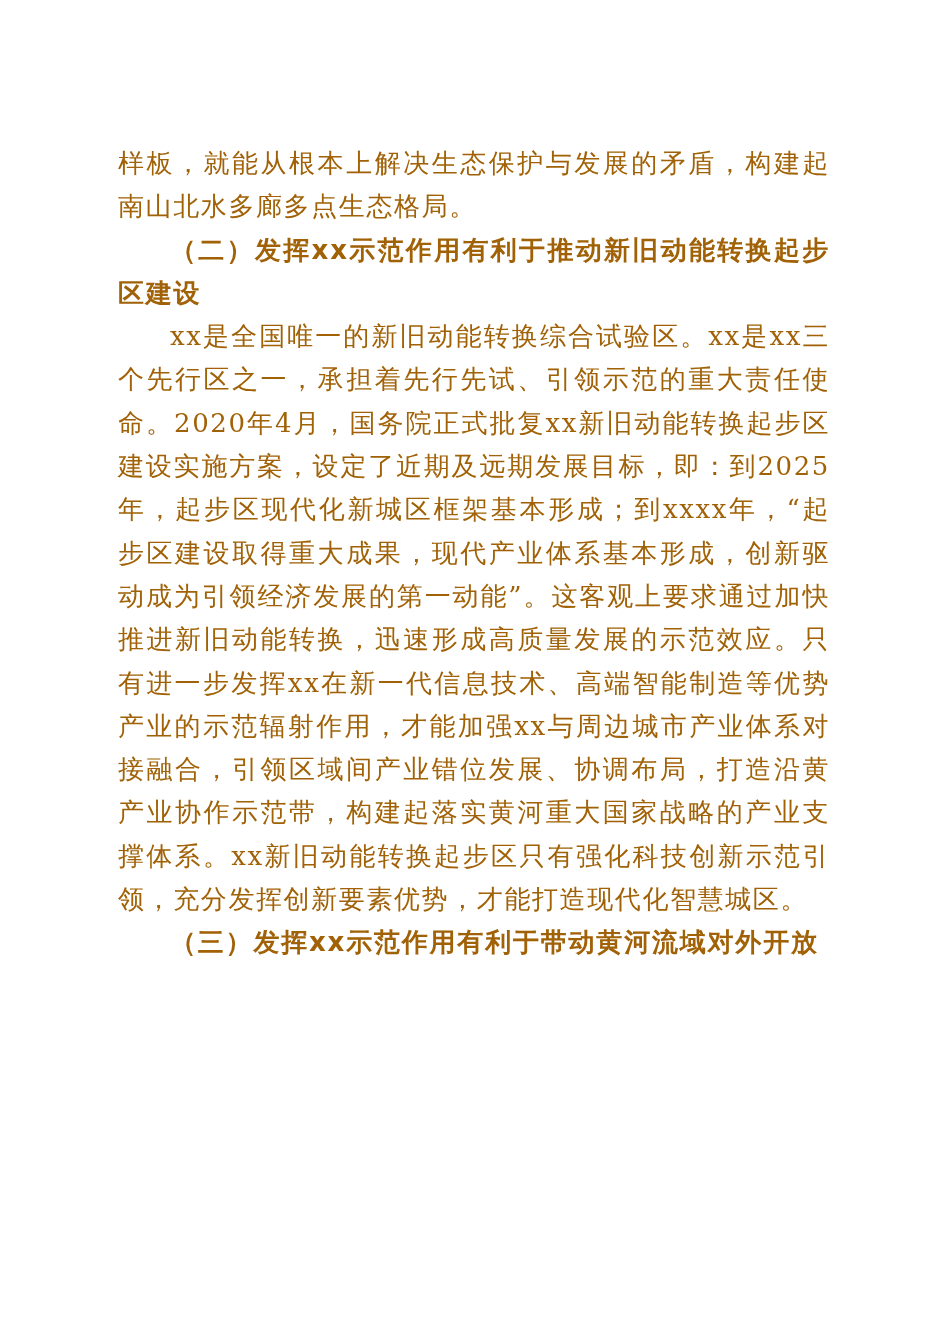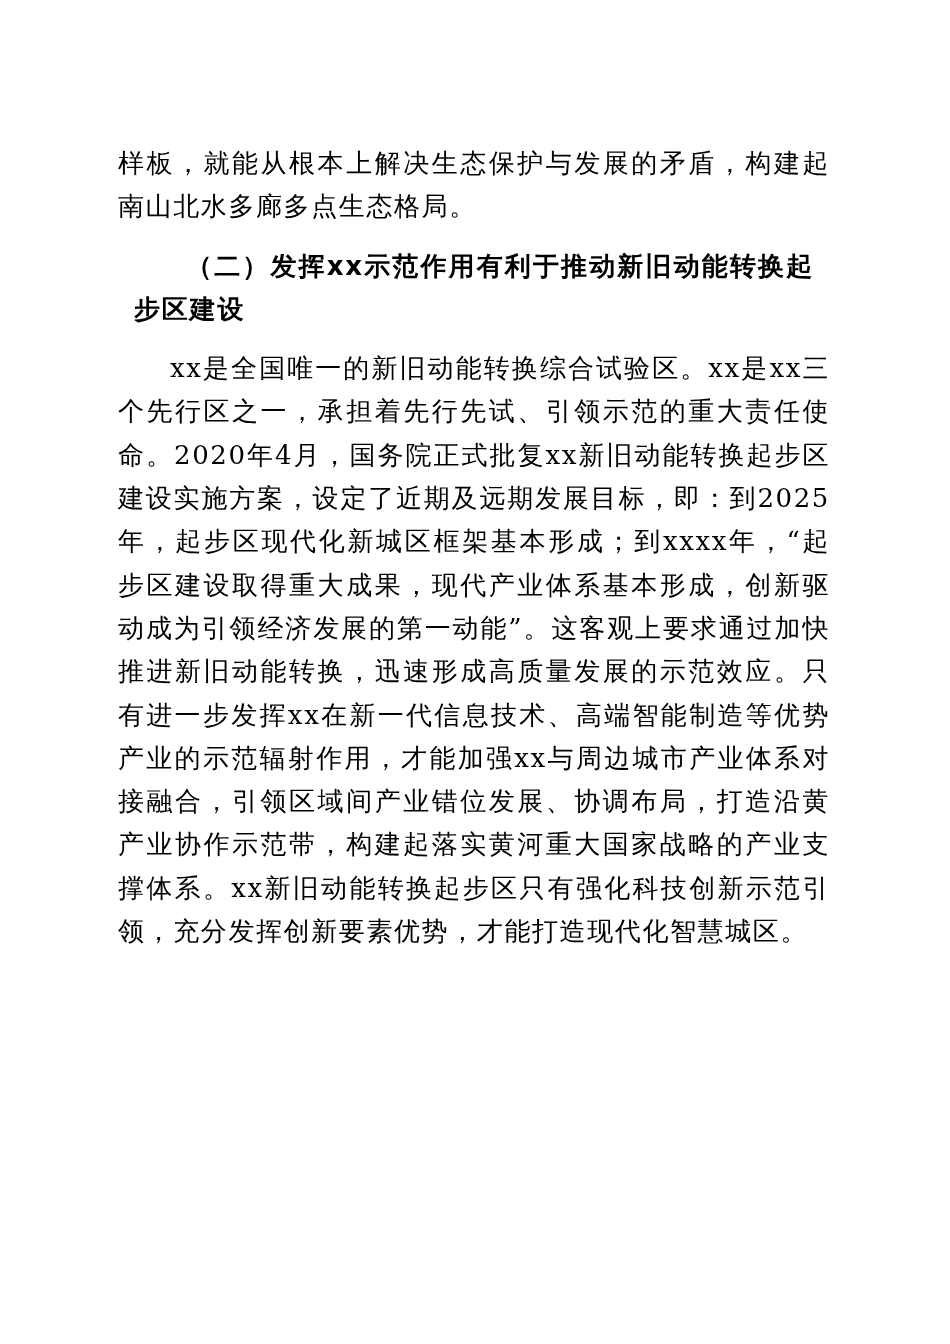--- a/index.html
+++ b/index.html
@@ -1,26 +1,27 @@
 <!DOCTYPE html>
 <html><head>
 <meta charset="utf-8">
 <style>
   html, body { margin: 0; padding: 0; background: #ffffff; }
   body { width: 950px; height: 1344px; position: relative; overflow: hidden; }
   .page {
     position: absolute; left: 118px; top: 142px; width: 712px;
     font-family: "DejaVu Serif", "Liberation Serif", serif;
-    font-size: 26px; color: #000000; line-height: 43.3px;
+    font-size: 26px; color: #a16207; line-height: 43.3px;
     letter-spacing: 1.6px; text-align: justify;
   }
   .para { margin: 0; text-indent: 2em; }
   .para.cont { text-indent: 0; }
-  .heading { margin: 16px; text-indent: 2em; font-family: "DejaVu Sans", "Liberation Sans", sans-serif; font-weight: bold; letter-spacing: 1.8px; }
+  .heading { margin: 0; text-indent: 2em; font-family: "DejaVu Sans", "Liberation Sans", sans-serif; font-weight: bold; letter-spacing: 1.8px; }
 </style>
 </head>
 <body>
 
 <div class="page">
   <p class="para cont">样板，就能从根本上解决生态保护与发展的矛盾，构建起南山北水多廊多点生态格局。</p>
   <p class="heading">（二）发挥xx示范作用有利于推动新旧动能转换起步区建设</p>
   <p class="para">xx是全国唯一的新旧动能转换综合试验区。xx是xx三个先行区之一，承担着先行先试、引领示范的重大责任使命。2020年4月，国务院正式批复xx新旧动能转换起步区建设实施方案，设定了近期及远期发展目标，即：到2025年，起步区现代化新城区框架基本形成；到xxxx年，“起步区建设取得重大成果，现代产业体系基本形成，创新驱动成为引领经济发展的第一动能”。这客观上要求通过加快推进新旧动能转换，迅速形成高质量发展的示范效应。只有进一步发挥xx在新一代信息技术、高端智能制造等优势产业的示范辐射作用，才能加强xx与周边城市产业体系对接融合，引领区域间产业错位发展、协调布局，打造沿黄产业协作示范带，构建起落实黄河重大国家战略的产业支撑体系。xx新旧动能转换起步区只有强化科技创新示范引领，充分发挥创新要素优势，才能打造现代化智慧城区。</p>
+  <p class="heading">（三）发挥xx示范作用有利于带动黄河流域对外开放</p>
 </div>
 
 </body></html>

